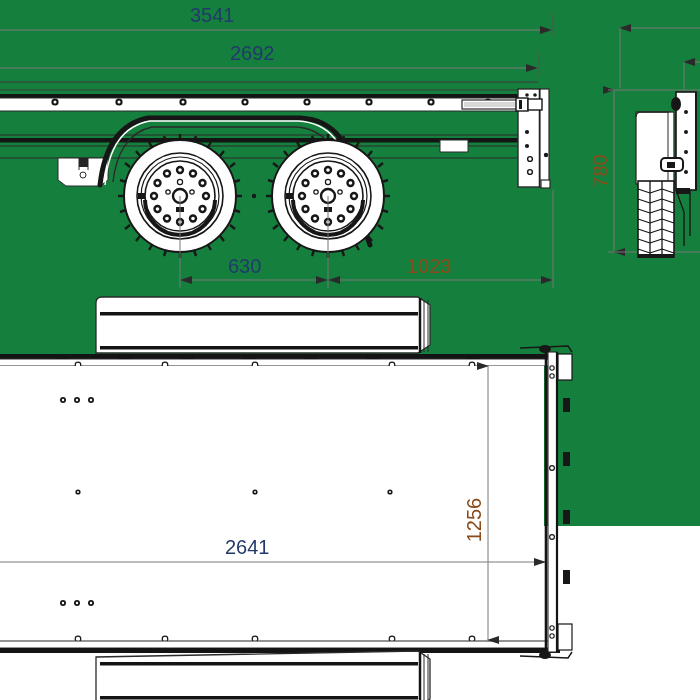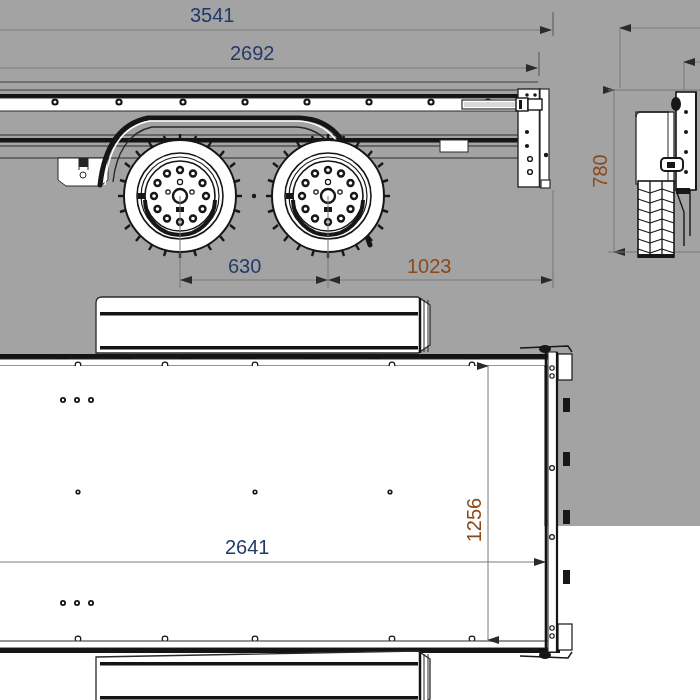--- a/index.html
+++ b/index.html
@@ -11,21 +11,21 @@
   body {
     width: 700px;
     height: 700px;
     overflow: hidden;
     font-family: "Liberation Sans", sans-serif;
   }
   #drawing-root {
     position: relative;
     width: 700px;
     height: 526px;
-    background: #a3a3a3;
+    background: #15803d;
     text-decoration: underline;
   }
   svg.cad {
     position: absolute;
     top: 0;
     left: 0;
     width: 700px;
     height: 700px;
     display: block;
   }

